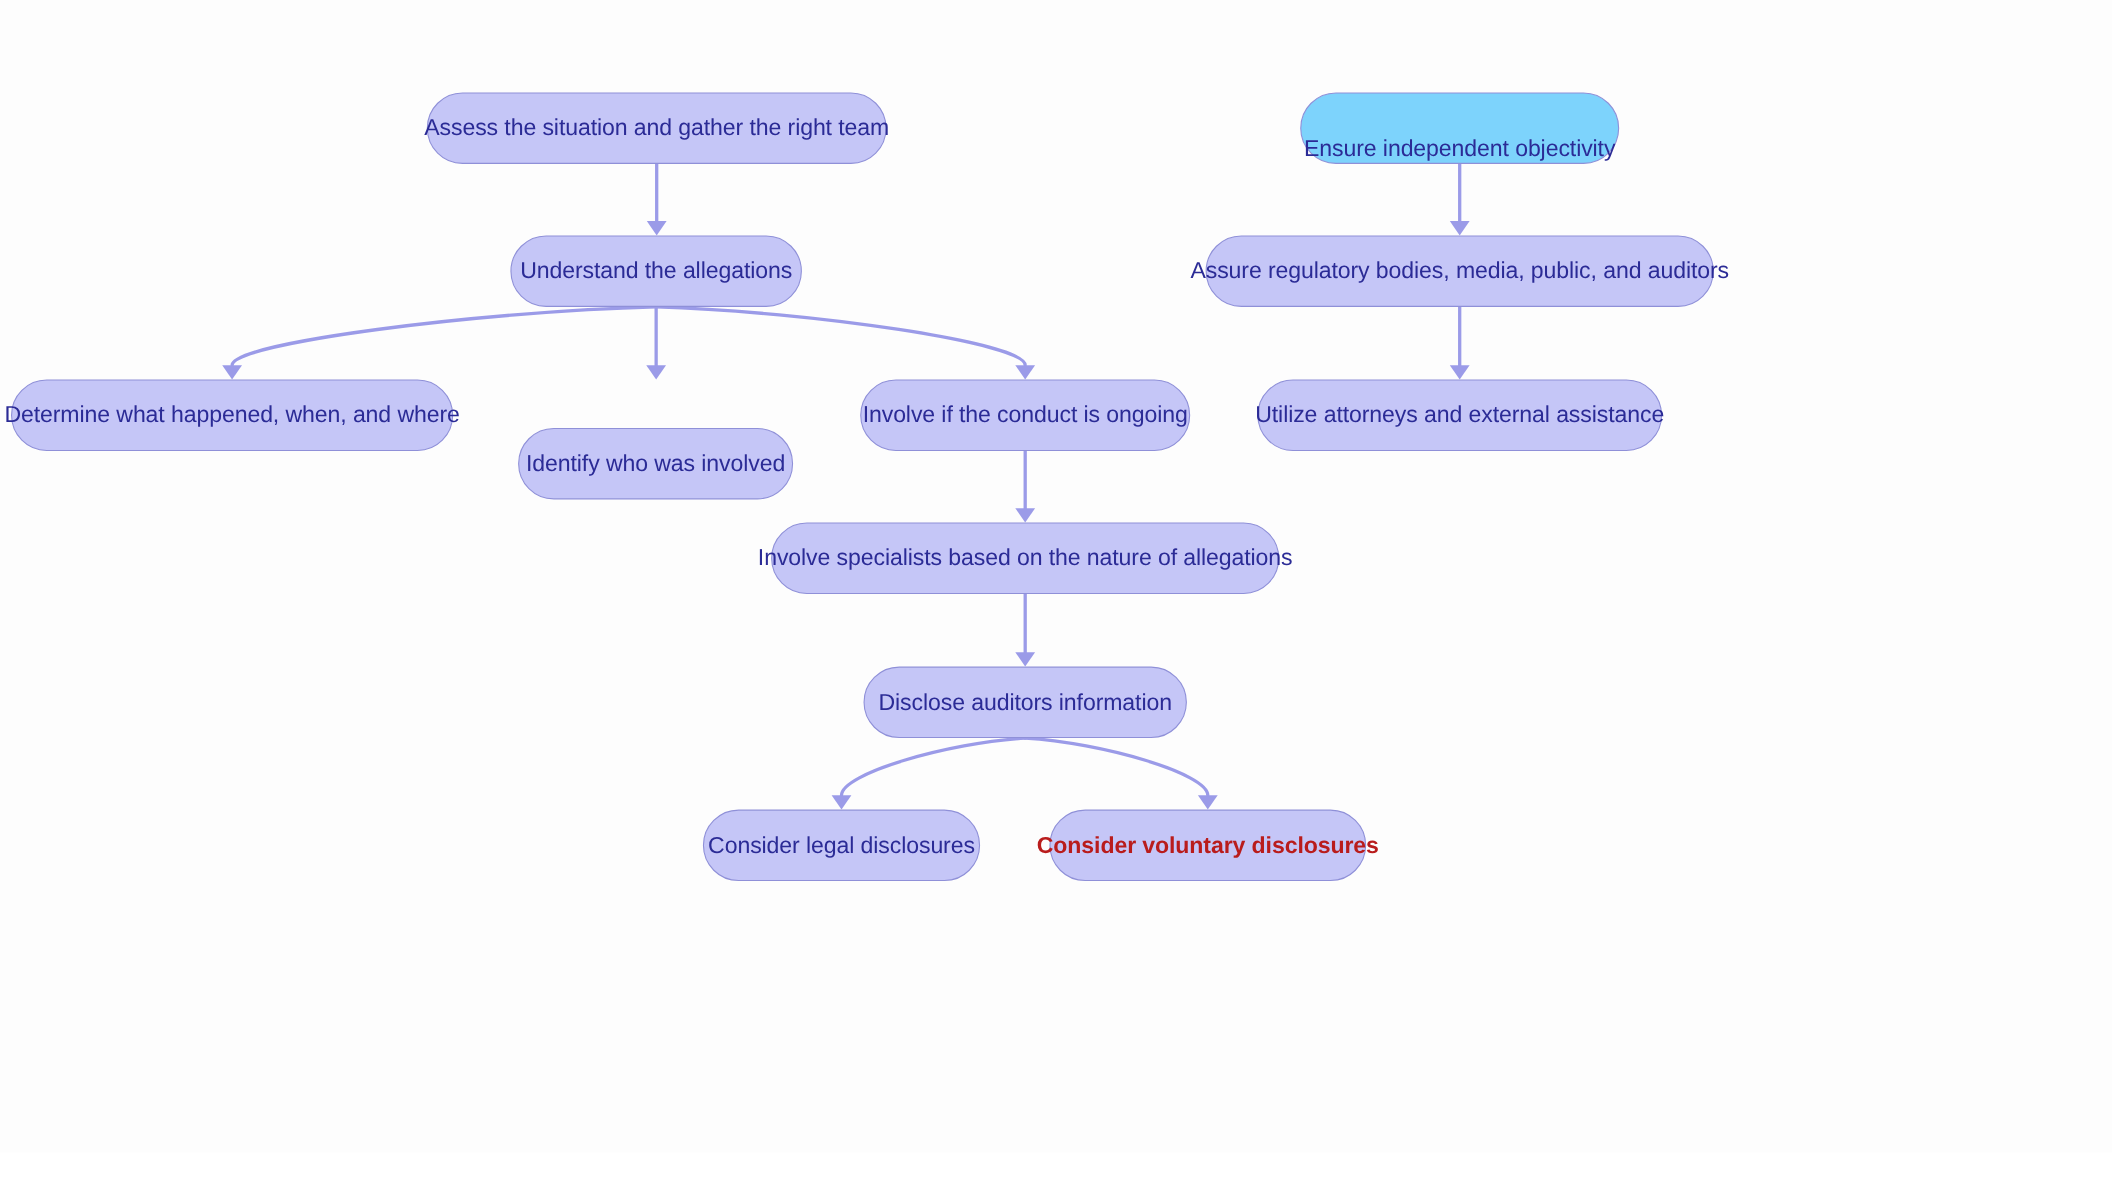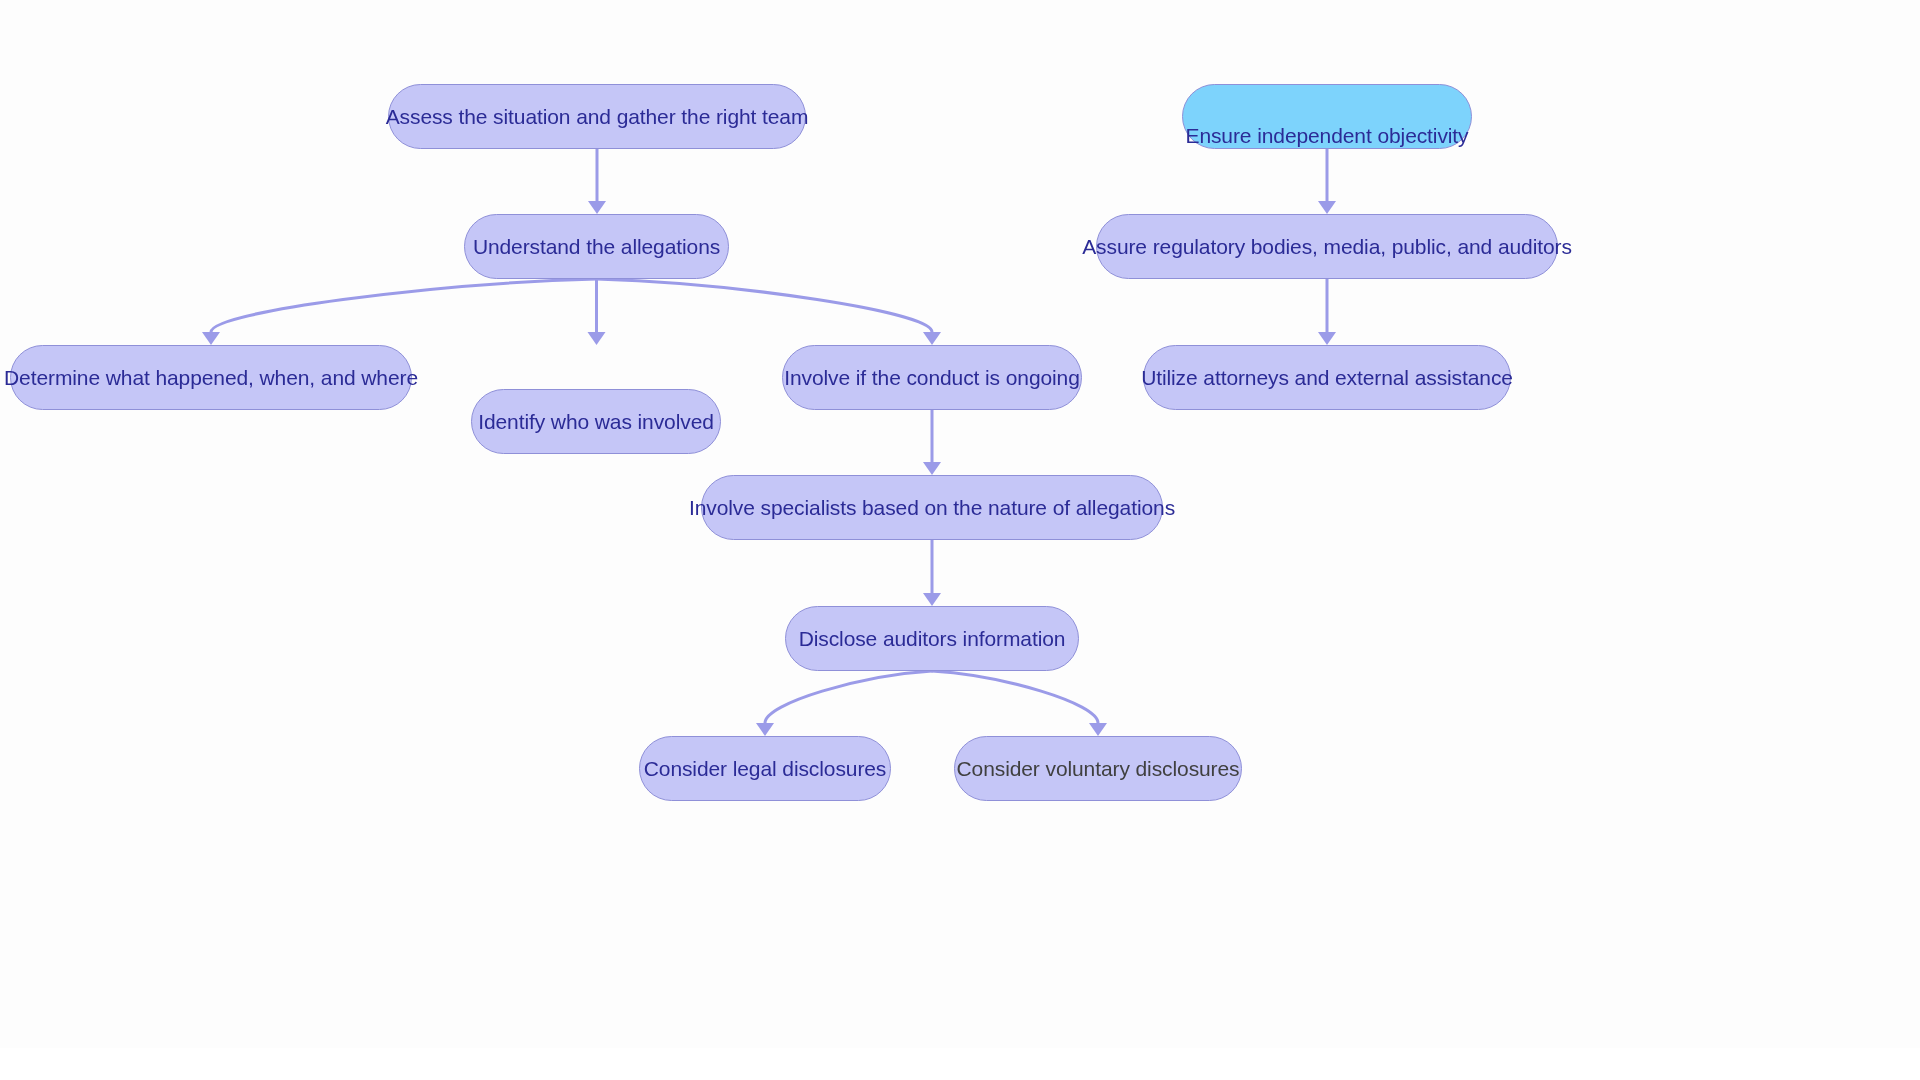--- a/index.html
+++ b/index.html
@@ -92,17 +92,17 @@
       </div>
       <div class="node" style="left: 701px; top: 475px; width: 462px; height: 65px; background: rgb(197, 198, 247); border-color: rgb(143, 144, 216); color: rgb(43, 43, 150);">
         <span>Involve specialists based on the nature of allegations</span>
       </div>
       <div class="node" style="left: 785px; top: 606px; width: 294px; height: 65px; background: rgb(197, 198, 247); border-color: rgb(143, 144, 216); color: rgb(43, 43, 150);">
         <span>Disclose auditors information</span>
       </div>
       <div class="node" style="left: 639px; top: 736px; width: 252px; height: 65px; background: rgb(197, 198, 247); border-color: rgb(143, 144, 216); color: rgb(43, 43, 150);">
         <span>Consider legal disclosures</span>
       </div>
-      <div class="node" style="left: 954px; top: 736px; width: 288px; height: 65px; background: rgb(197, 198, 247); border-color: rgb(143, 144, 216); color: #404040;">
+      <div class="node" style="left: 954px; top: 736px; width: 288px; height: 65px; background: rgb(197, 198, 247); border-color: rgb(143, 144, 216); color: #b91c1c; font-weight: bold;">
         <span>Consider voluntary disclosures</span>
       </div>
     </div>
 </div>
 
 </body></html>

